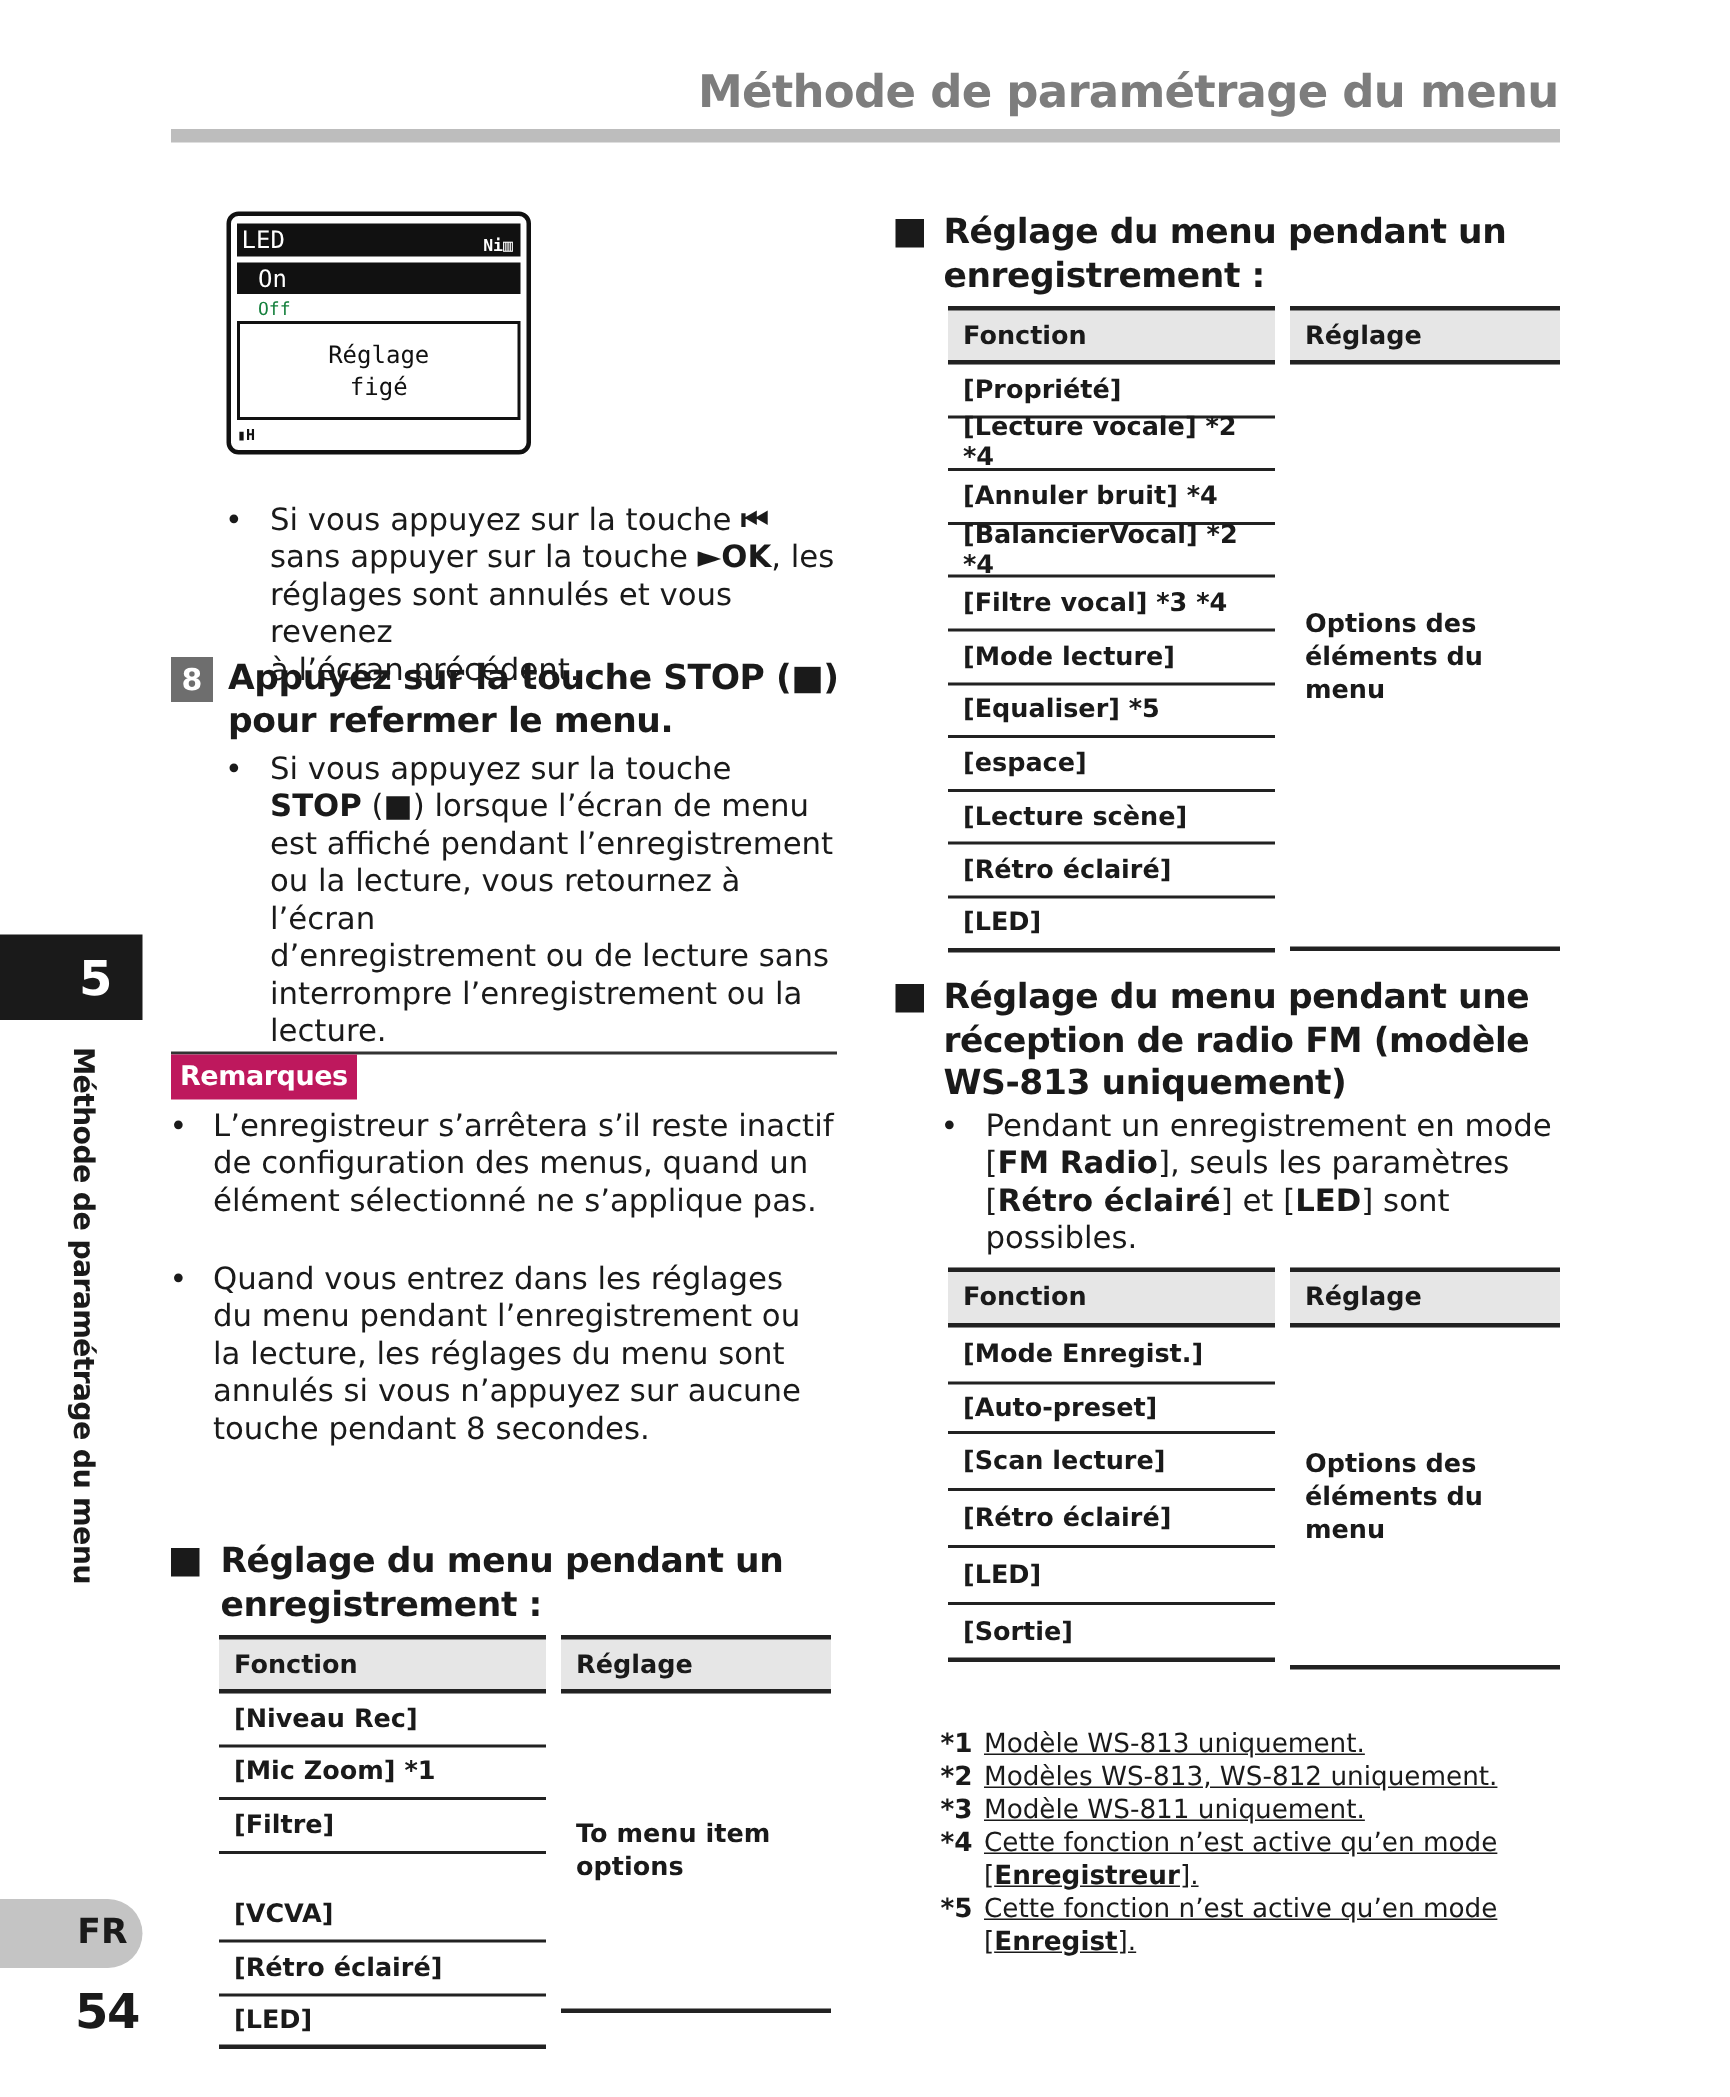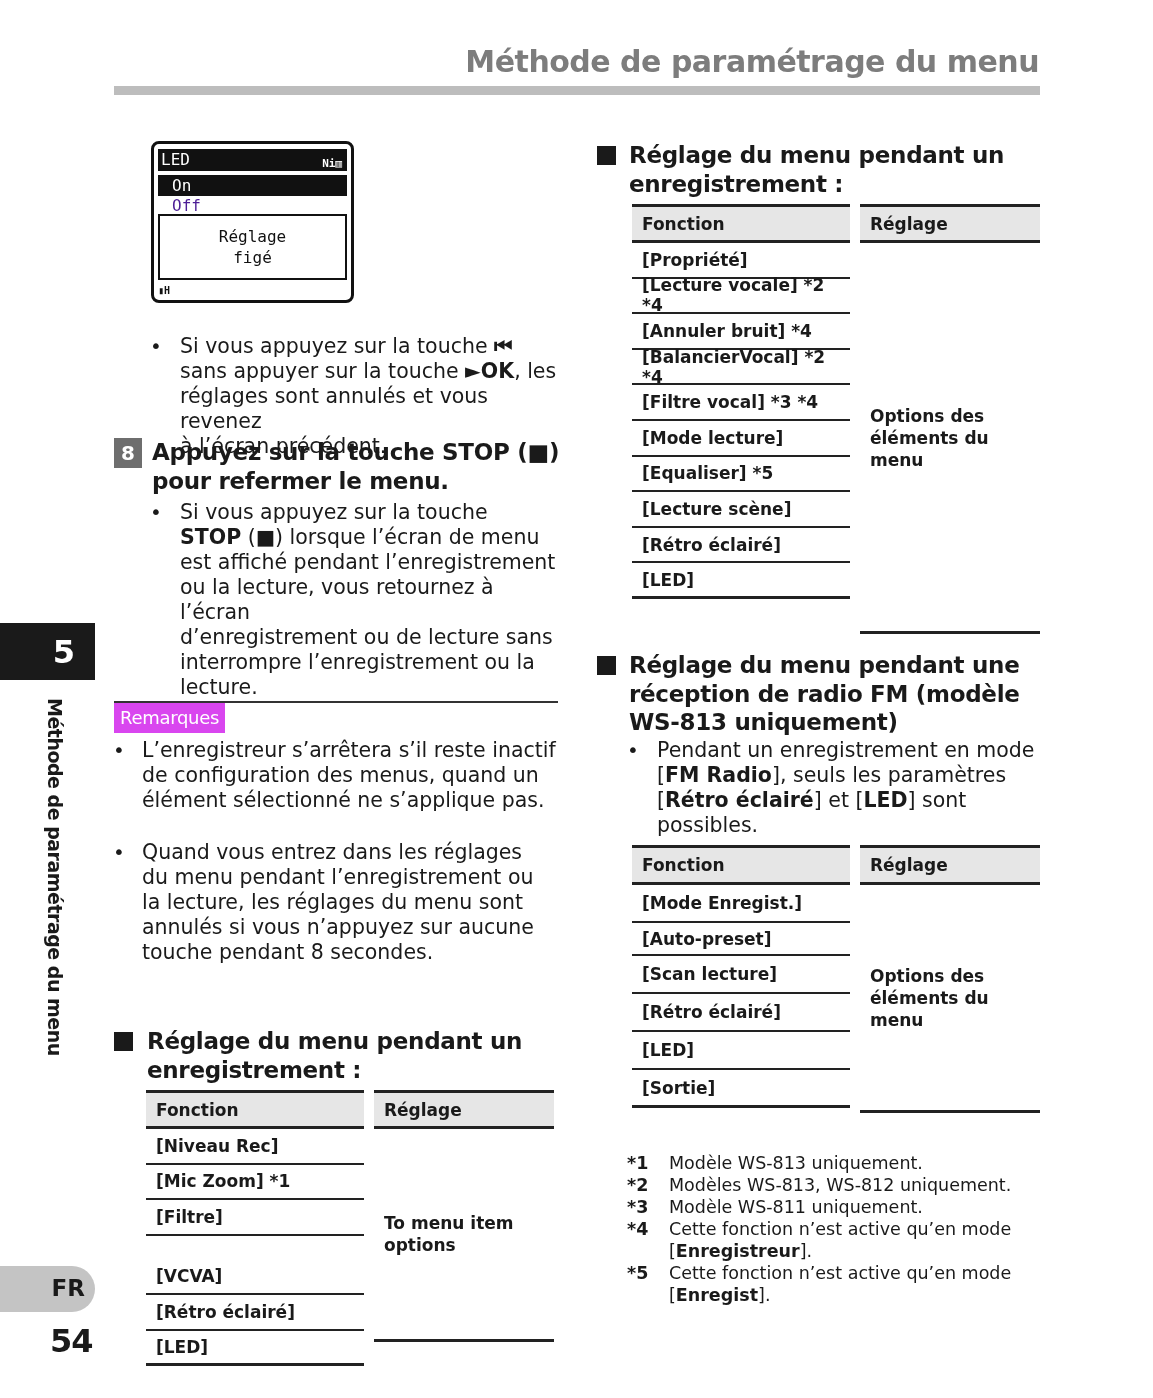--- a/index.html
+++ b/index.html
@@ -15,49 +15,49 @@
   .side-label { position: absolute; left: 44px; top: 698px; writing-mode: vertical-rl; font-size: 19px; font-weight: bold; color: #1a1a1a; letter-spacing: -0.5px; white-space: nowrap; }
   .lang-pill { position: absolute; left: 0; top: 1266px; width: 95px; height: 46px; background: #c4c4c4; border-radius: 0 23px 23px 0; }
   .lang-label { position: absolute; right: 10px; top: 9px; font-size: 23px; font-weight: bold; color: #1a1a1a; }
   .page-num { position: absolute; left: 50px; top: 1322px; font-size: 32px; font-weight: bold; color: #1a1a1a; letter-spacing: -1px; }
 
   
   .lcd { position: absolute; left: 151px; top: 141px; width: 203px; height: 162px; border: 3px solid #111; border-radius: 8px; background: #fff; font-family: "DejaVu Sans Mono", monospace; overflow: hidden; }
   .lcd-title { position: absolute; left: 4px; top: 5px; width: 189px; height: 22px; background: #111; color: #fff; font-size: 16px; line-height: 22px; padding-left: 3px; }
   .lcd-bat { position: absolute; right: 5px; top: 4px; font-size: 11px; color: #fff; font-weight: bold; }
   .lcd-on { position: absolute; left: 4px; top: 31px; width: 189px; height: 21px; background: #111; color: #fff; font-size: 16px; line-height: 21px; padding-left: 14px; }
-  .lcd-off { position: absolute; left: 4px; top: 52px; font-size: 16px; line-height: 20px; padding-left: 14px; color: #4c1d95; }
+  .lcd-off { position: absolute; left: 4px; top: 52px; font-size: 12px; line-height: 20px; padding-left: 14px; color: #15803d; }
   .lcd-popup { position: absolute; left: 4px; top: 70px; width: 189px; height: 66px; border: 2px solid #111; text-align: center; font-size: 16px; line-height: 21px; padding-top: 10px; color: #111; }
   .lcd-status { position: absolute; left: 4px; bottom: 4px; font-size: 10px; font-weight: bold; color: #111; }
 
   .para { position: absolute; font-size: 20.5px; line-height: 25px; color: #1a1a1a; }
   .bullet { position: absolute; font-size: 20px; line-height: 25px; }
   .b { font-weight: bold; }
 
   .step-badge { position: absolute; left: 114px; top: 438px; width: 28px; height: 30px; background: #6e6e6e; color: #fff; font-weight: bold; font-size: 20px; text-align: center; line-height: 30px; }
   .step-title { position: absolute; left: 152px; top: 438px; font-size: 23px; font-weight: bold; line-height: 29px; color: #1a1a1a; letter-spacing: -0.3px; }
 
   .remarks-rule { position: absolute; left: 114px; top: 701px; width: 444px; height: 2px; background: #333; }
-  .remarks-tag { position: absolute; left: 114px; top: 703px; height: 30px; background: #d946ef; color: #fff; font-weight: normal; font-size: 18px; line-height: 30px; padding: 0 6px; letter-spacing: -0.3px; }
+  .remarks-tag { position: absolute; left: 114px; top: 703px; height: 30px; background: #be185d; color: #fff; font-weight: bold; font-size: 18px; line-height: 30px; padding: 0 6px; letter-spacing: -0.3px; }
 
   .sec-square { position: absolute; width: 19px; height: 19px; background: #1a1a1a; }
   .sec-title { position: absolute; font-size: 23px; font-weight: bold; line-height: 28.5px; letter-spacing: -0.3px; color: #1a1a1a; }
 
   
   .tbl { position: absolute; }
   .col-f { position: absolute; left: 0; }
   .col-r { position: absolute; }
   .th { background: #e6e6e6; border-top: 3px solid #222; border-bottom: 3px solid #222; font-weight: bold; font-size: 17px; padding-left: 10px; display: flex; align-items: center; }
   .td { border-bottom: 2px solid #222; font-weight: bold; font-size: 17px; padding-left: 10px; display: flex; align-items: center; }
   .td.last { border-bottom-width: 3px; }
   .rcell { border-bottom: 3px solid #222; font-weight: bold; font-size: 17px; line-height: 22px; padding-left: 10px; display: flex; align-items: center; }
 
   .fn { position: absolute; left: 627px; font-size: 17.5px; line-height: 22px; }
   .fn .k { position: absolute; left: 0; font-weight: bold; }
-  .fn .t { position: absolute; left: 42px; white-space: nowrap; }
+  .fn .t { position: absolute; left: 29px; white-space: nowrap; text-decoration: underline; }
 </style>
 </head>
 <body>
 
 <div class="header-title">Méthode de paramétrage du menu</div>
 <div class="header-rule"></div>
 
 <div class="chapter-box">
   <span class="chapter-num">5</span>
 </div>
@@ -157,20 +157,21 @@
 <div class="tbl" style="left:632px; top:204px; width:408px;">
   <div class="col-f" style="width:218px;">
     <div class="th" style="height:39px;">Fonction</div>
     <div class="td" style="height:35.6px;">[Propriété]</div>
     <div class="td" style="height:35.6px;">[Lecture vocale] *2 *4</div>
     <div class="td" style="height:35.6px;">[Annuler bruit] *4</div>
     <div class="td" style="height:35.6px;">[BalancierVocal] *2 *4</div>
     <div class="td" style="height:35.6px;">[Filtre vocal] *3 *4</div>
     <div class="td" style="height:35.6px;">[Mode lecture]</div>
     <div class="td" style="height:35.6px;">[Equaliser] *5</div>
+    <div class="td" style="height:35.6px;">[espace]</div>
     <div class="td" style="height:35.6px;">[Lecture scène]</div>
     <div class="td" style="height:35.6px;">[Rétro éclairé]</div>
     <div class="td last" style="height:35.6px;">[LED]</div>
   </div>
   <div class="col-r" style="left:228px; width:180px;">
     <div class="th" style="height:39px;">Réglage</div>
     <div class="rcell" style="height:391px; align-items:flex-start; padding-top:162px;">
       <div>
         <div>Options des</div>
         <div>éléments du</div>

